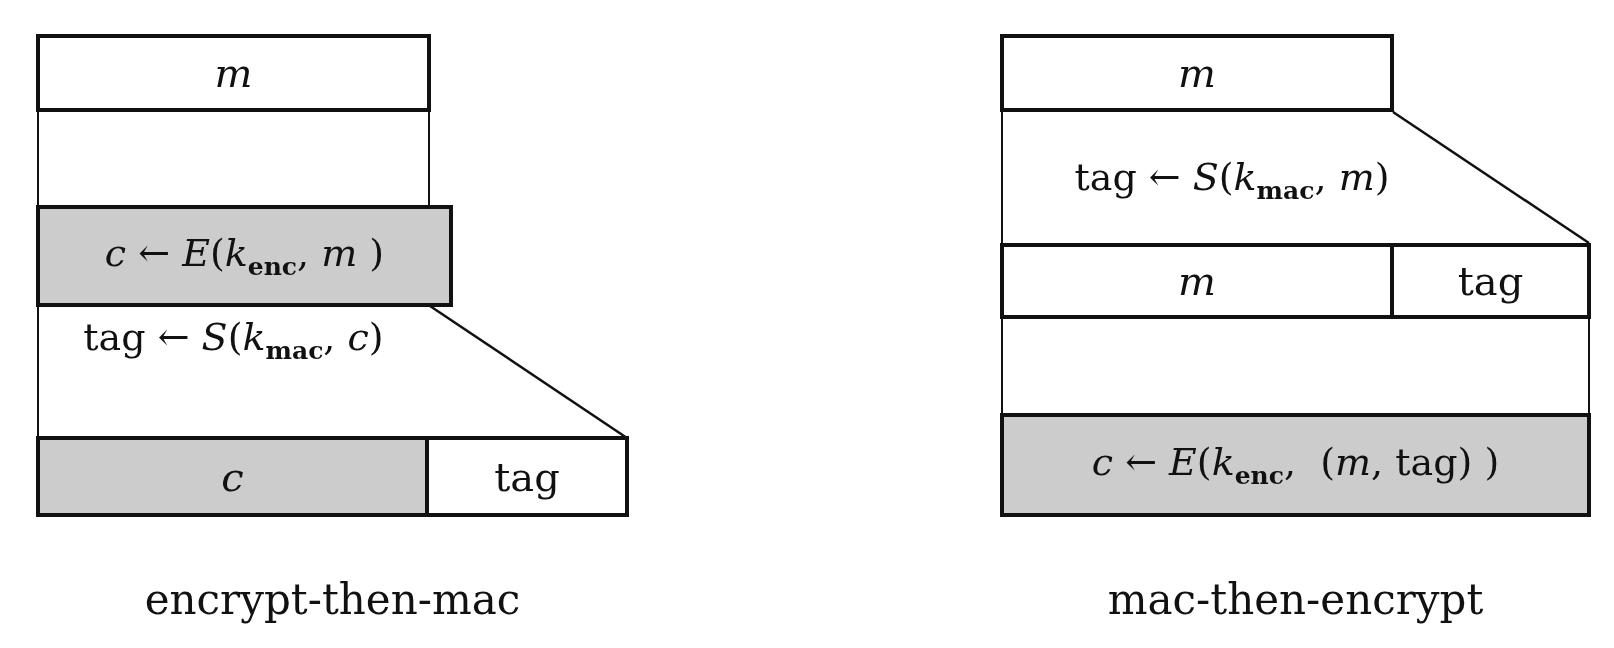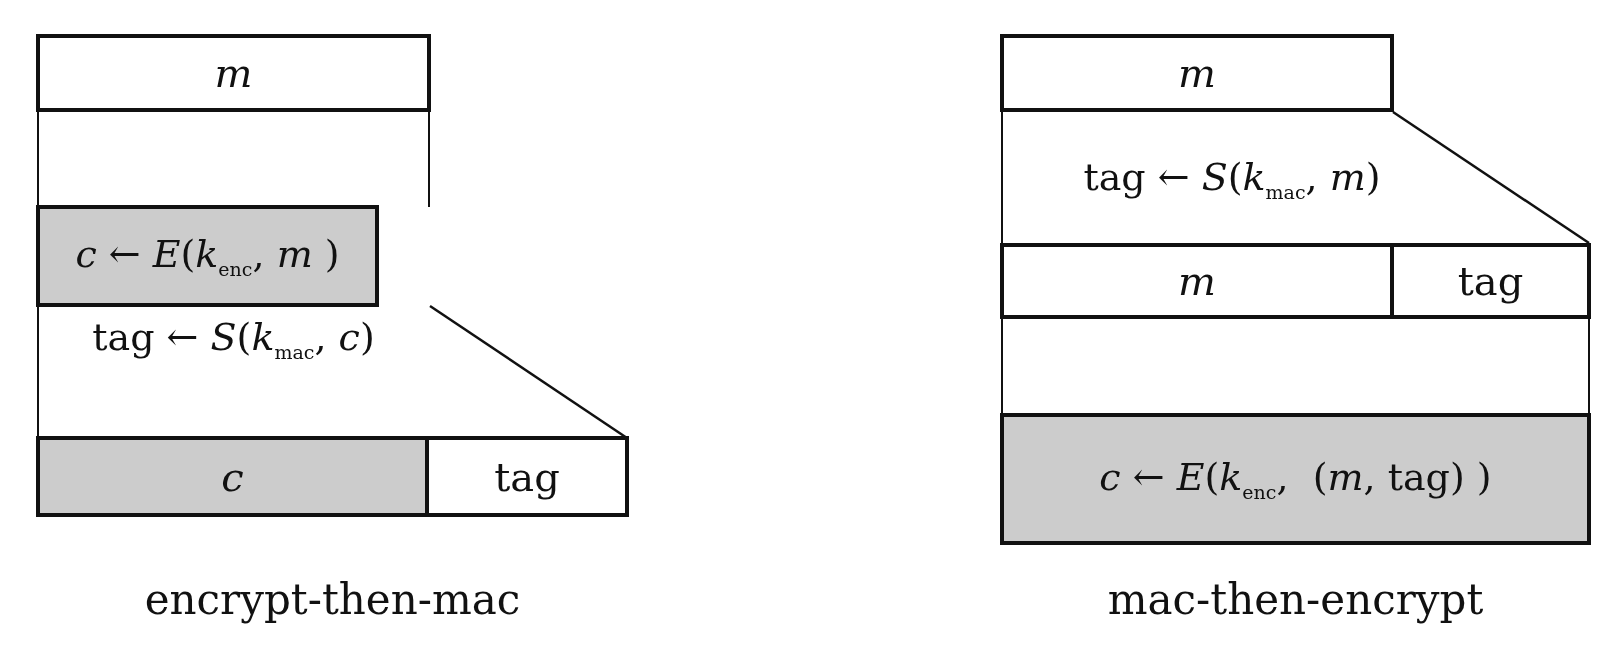--- a/index.html
+++ b/index.html
@@ -39,22 +39,23 @@
     line-height: 1;
   }
   .it { font-style: italic; }
   .formula {
     position: absolute;
     text-align: center;
     font-size: 38px;
     white-space: nowrap;
   }
   .formula .sub {
-    font-size: 19px;
+    font-size: 25px;
     vertical-align: -9px;
+    font-weight: bold;
   }
   .caption {
     position: absolute;
     text-align: center;
     font-size: 42px;
     line-height: 48px;
   }
   svg.overlay {
     position: absolute;
     left: 0; top: 0;
@@ -67,21 +68,21 @@
 <div id="canvas">
 
   <div>
 
     <div class="box" style="left:36px; top:34px; width:395px; height:78px;">
       <span class="cell-label it">m</span>
     </div>
 
     <div class="gap" style="left:37px; top:112px; width:393px; height:95px;"></div>
 
-    <div class="box gray" style="left:36px; top:205px; width:343px; height:102px;">
+    <div class="box gray" style="left:36px; top:205px; width:417px; height:102px;">
       <span class="formula" style="position:static;"><span class="it">c</span><span>&nbsp;←&nbsp;</span><span class="it">E</span><span>(</span><span class="it">k</span><span class="sub">enc</span><span>,&nbsp;</span><span class="it">m</span><span>&nbsp;)</span></span>
     </div>
 
     <div class="vline" style="left:37px; top:307px; height:129px;"></div>
 
     <div class="formula" style="left:38px; top:293px; width:391px; line-height:89px;"><span>tag&nbsp;←&nbsp;</span><span class="it">S</span><span>(</span><span class="it">k</span><span class="sub">mac</span><span>,&nbsp;</span><span class="it">c</span><span>)</span></div>
 
     <div class="box gray" style="left:36px; top:436px; width:393px; height:81px;">
       <span class="cell-label it">c</span>
     </div>
@@ -106,21 +107,21 @@
     <div class="box" style="left:1000px; top:243px; width:394px; height:76px;">
       <span class="cell-label it">m</span>
     </div>
 
     <div class="box" style="left:1390px; top:243px; width:201px; height:76px;">
       <span class="cell-label">tag</span>
     </div>
 
     <div class="gap" style="left:1001px; top:319px; width:589px; height:94px;"></div>
 
-    <div class="box gray" style="left:1000px; top:413px; width:591px; height:132px;">
+    <div class="box gray" style="left:1000px; top:413px; width:591px; height:104px;">
       <span class="formula" style="position:static;"><span class="it">c</span><span>&nbsp;←&nbsp;</span><span class="it">E</span><span>(</span><span class="it">k</span><span class="sub">enc</span><span>,&nbsp;&nbsp;(</span><span class="it">m</span><span>,&nbsp;tag)&nbsp;)</span></span>
     </div>
 
     <div class="caption" style="left:1000px; top:576px; width:591px;text-align:center;">mac-then-encrypt</div>
   </div>
 
   <svg class="overlay" width="1614" height="648" viewBox="0 0 1614 648">
     <line x1="430" y1="306" x2="627" y2="438" stroke="#111111" stroke-width="2.5"></line>
     <line x1="1393" y1="112" x2="1589" y2="243" stroke="#111111" stroke-width="2.5"></line>
   </svg>

